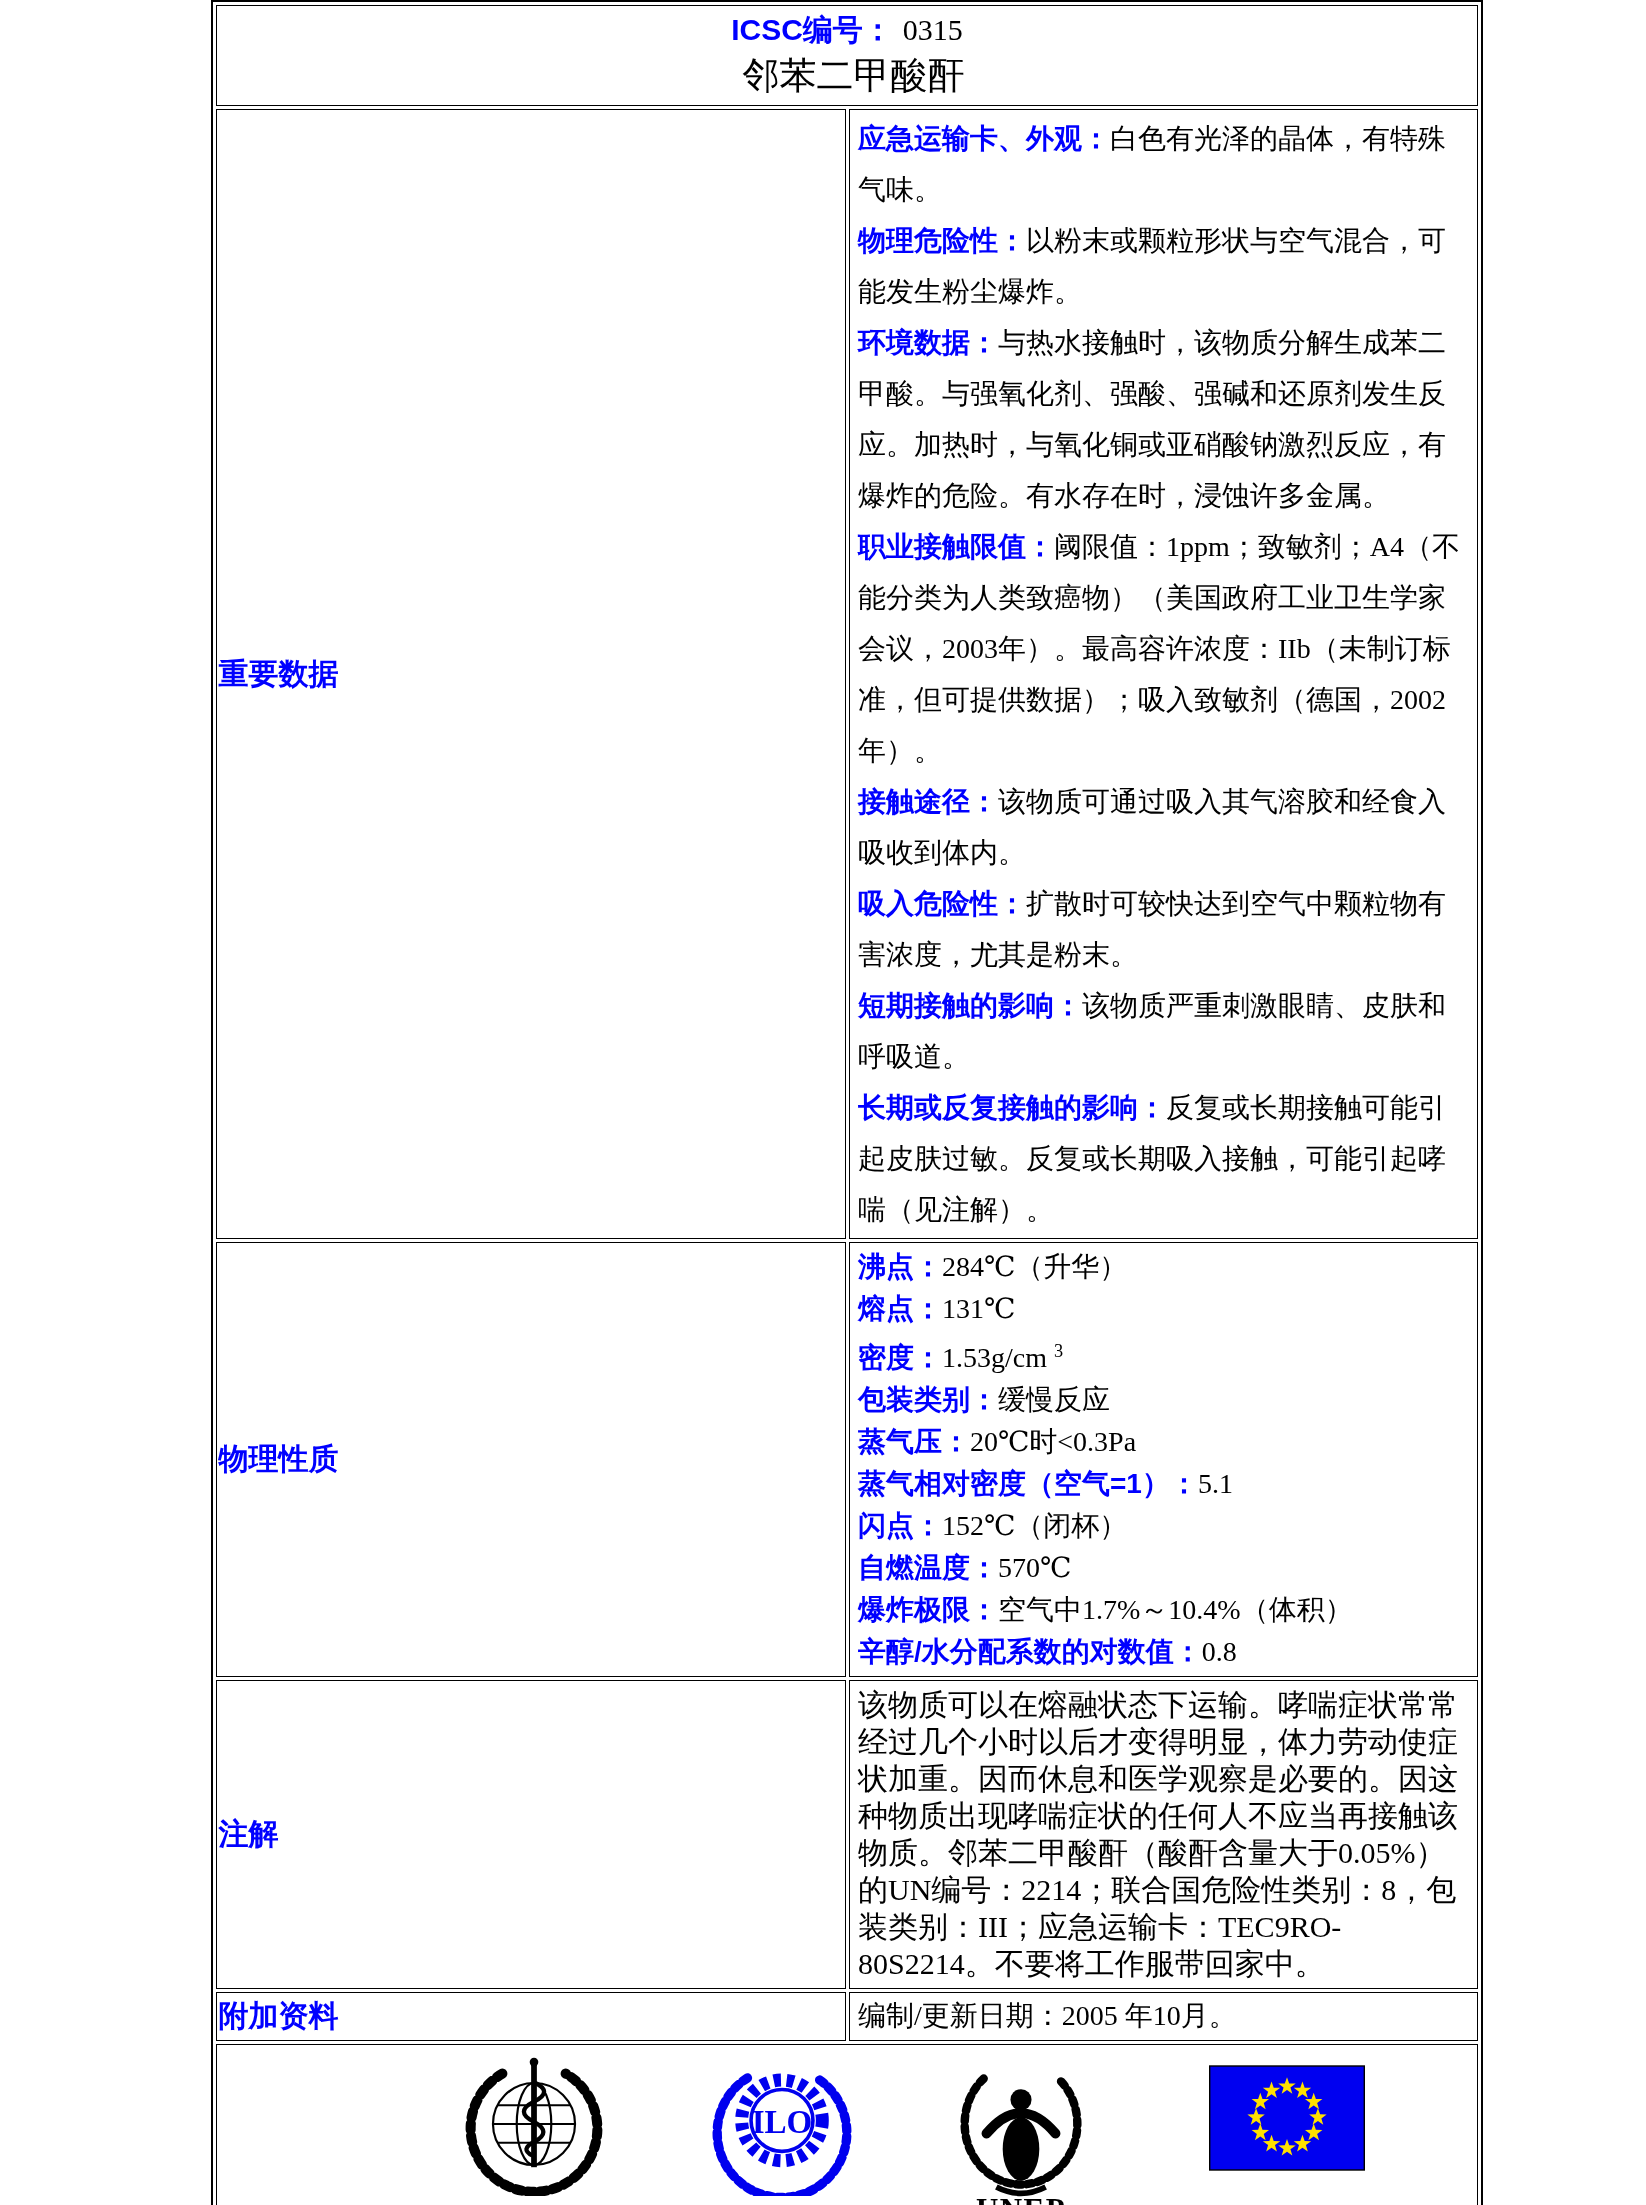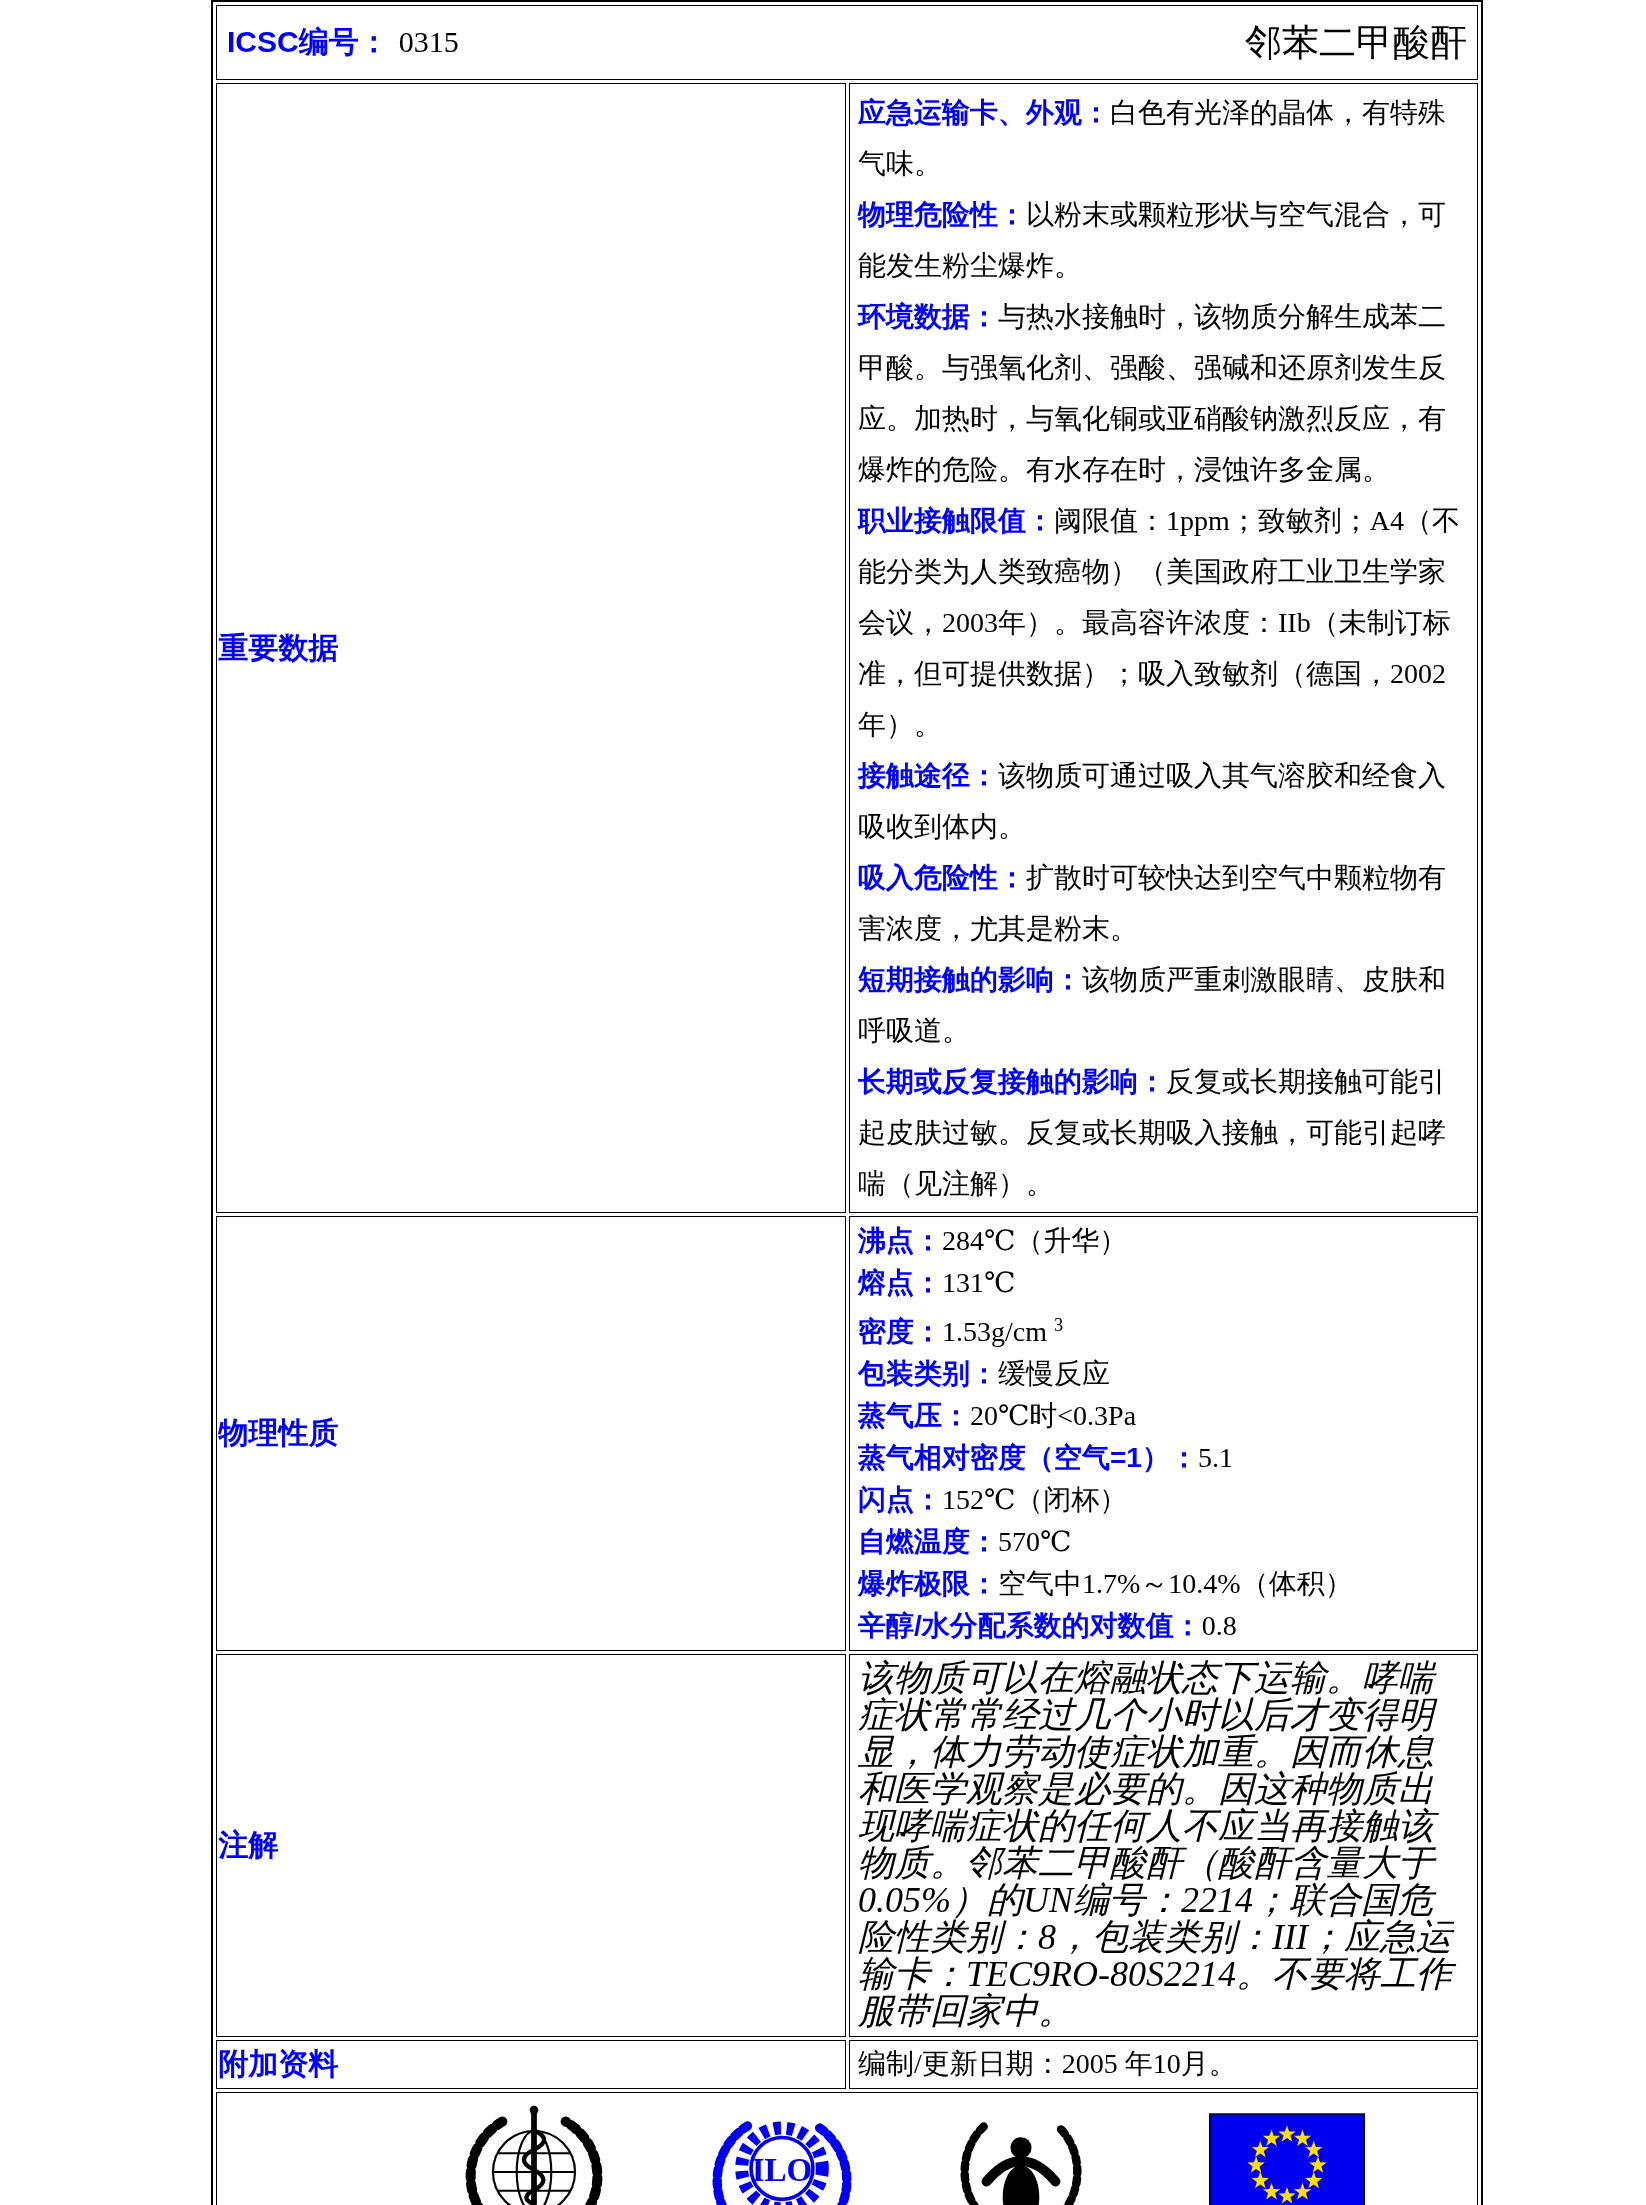--- a/index.html
+++ b/index.html
@@ -19,39 +19,39 @@
   }
   table.card td{border:1.4px solid #000;vertical-align:middle;background:#fff;}
   td.label-cell{
     width:170px;text-align:left;color:#0000ff;
     font-family:"Liberation Sans","DejaVu Sans",sans-serif;
     font-weight:bold;font-size:30px;padding:2.8px 1.4px;
   }
   td.content-cell{padding:2.8px 8.5px;font-size:28px;vertical-align:middle;}
   
   td.header-cell{height:65px;padding:4.2px 10px;}
-  .header-flex{display:flex;justify-content:space-between;align-items:center;}
+  .header-flex{display:flex;justify-content:space-between;align-items:center;flex-direction:column;}
   .icsc-label{
     color:#0000ff;font-weight:bold;font-size:30px;
     font-family:"Liberation Sans","DejaVu Sans",sans-serif;
   }
   .icsc-value{font-size:30px;margin-left:10px;}
   .chem-name{font-size:37px;margin-left:13px;}
   
   .line{white-space:normal;}
   .lh-loose .line{line-height:51px;}
   .lh-mid   .line{line-height:42px;}
   .lbl{
     color:#0000ff;font-weight:bold;
     font-family:"Liberation Sans","DejaVu Sans",sans-serif;
   }
   .txt{color:#000;}
   sup.sup{font-size:18.3px;}
   td.env-cell{height:114px;}
-  .notes-text{line-height:37px;font-size:36px;display:block;font-style:italic;}
+  .notes-text{line-height:37px;font-size:30px;display:block;}
   td.notes-cell{padding:5.6px 8.5px;}
   td.addinfo-cell{height:38px;}
   
   td.logo-cell{height:196px;padding:0;}
   .logo-strip{position:relative;width:100%;height:196px;}
   .logo{position:absolute;}
   .logo-who{left:245px;top:7px;}
   .logo-ilo{left:493px;top:7px;}
   .logo-unep{left:737px;top:4.2px;}
   .logo-eu{left:992px;top:20px;}

